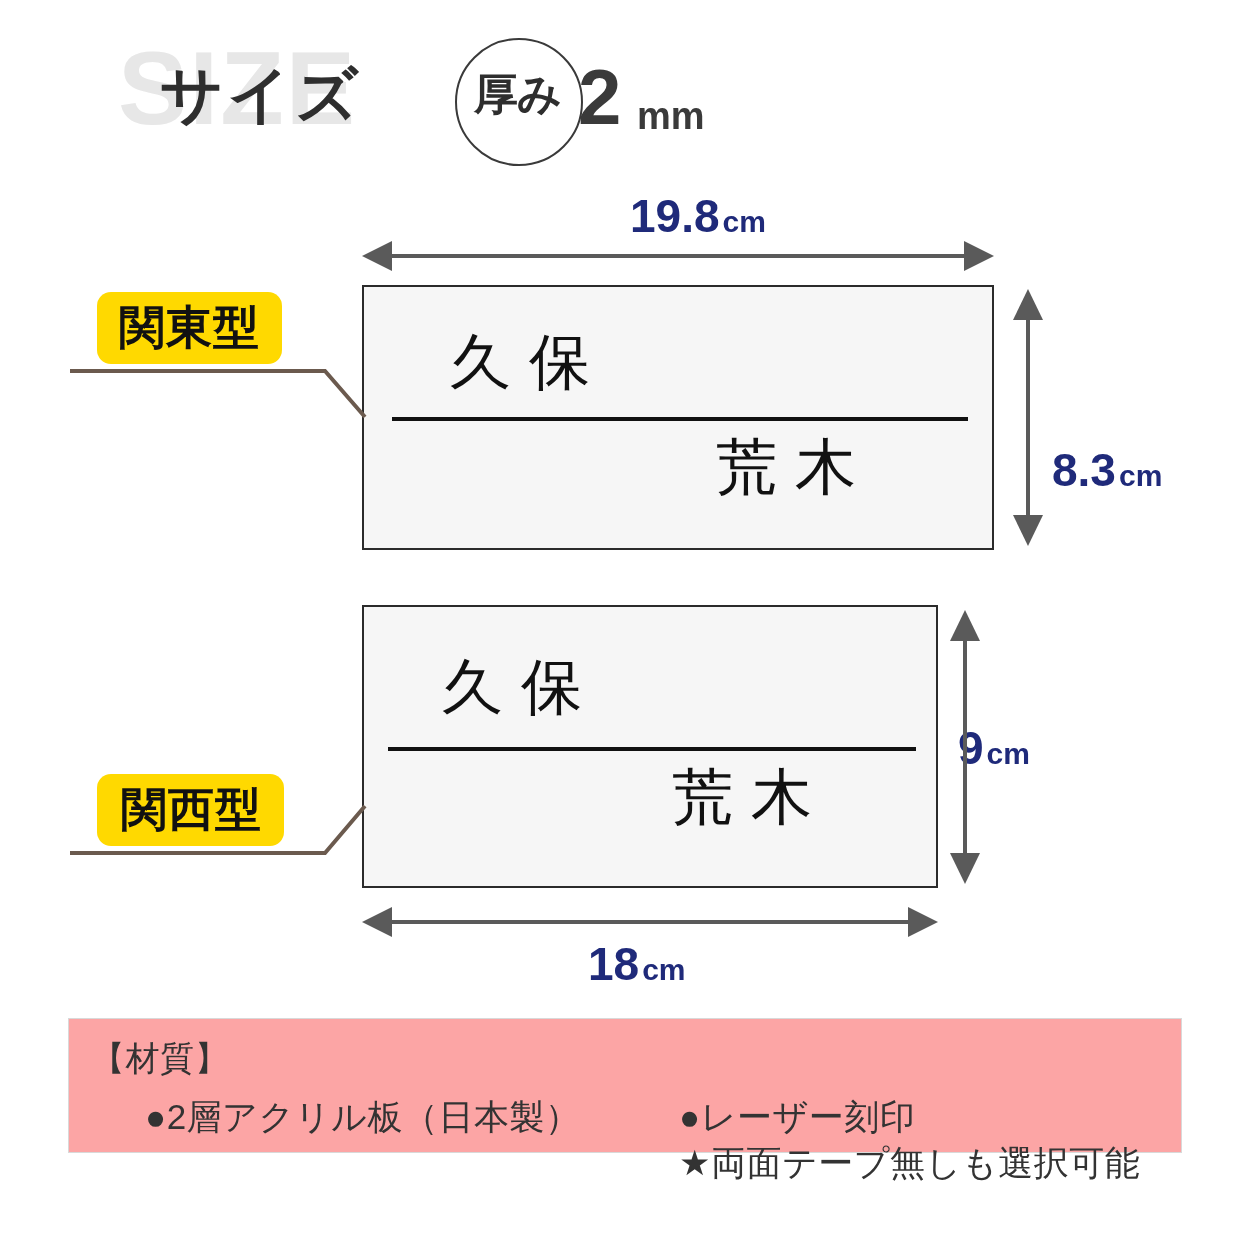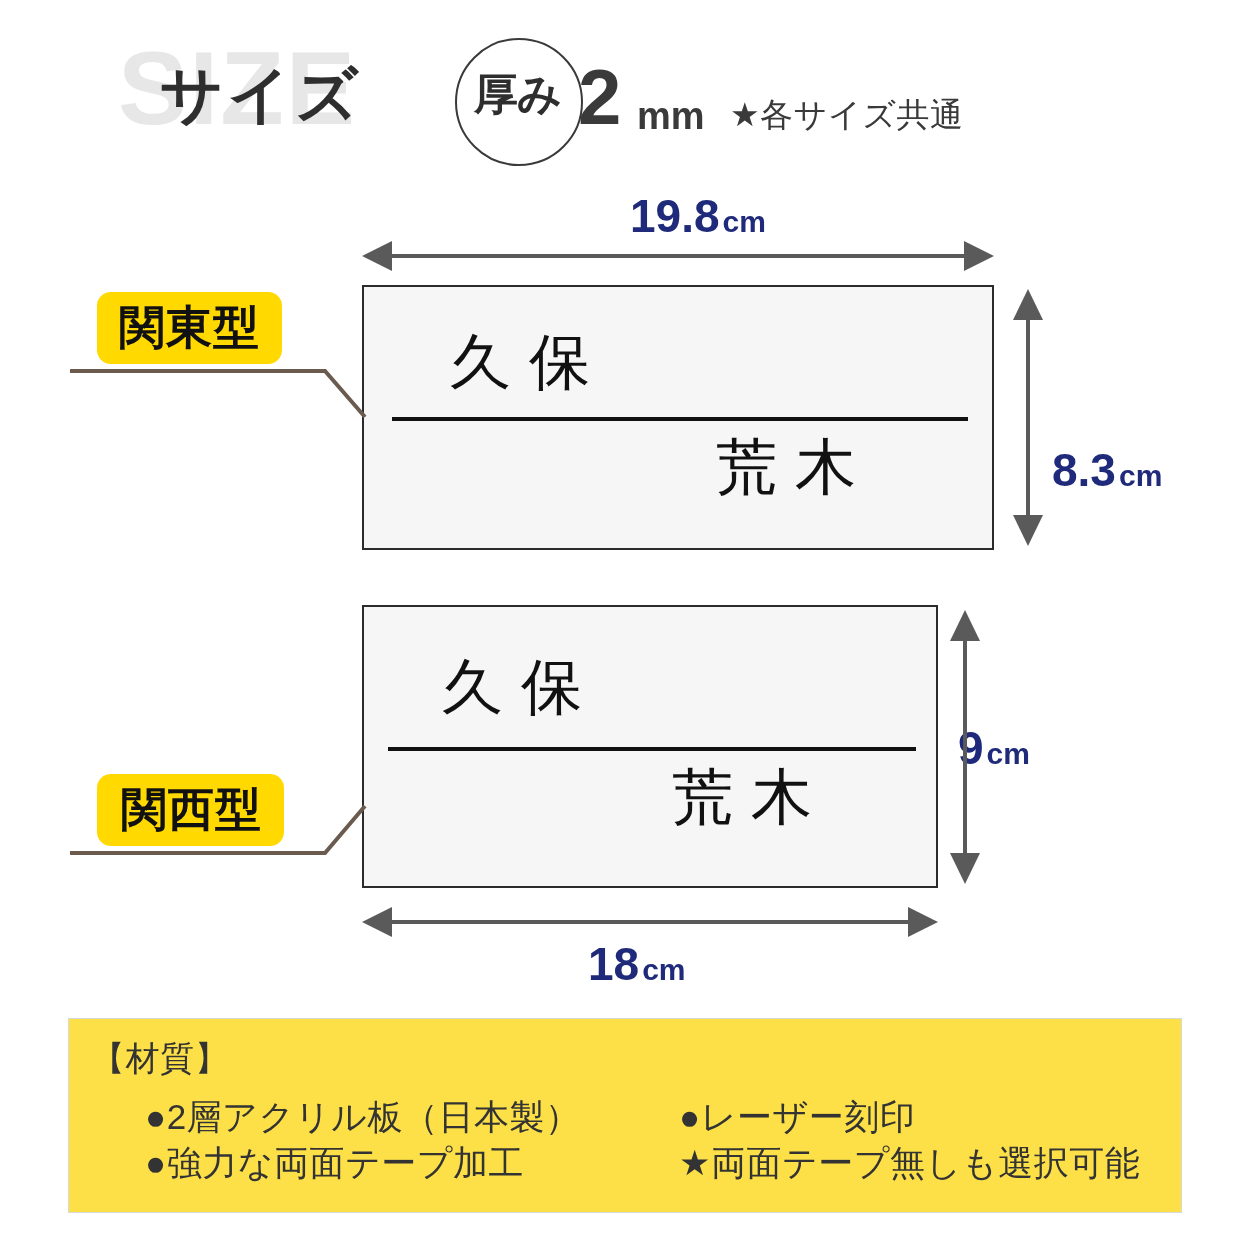--- a/index.html
+++ b/index.html
@@ -158,24 +158,24 @@
 
   #dim-width-top   { left: 630px; top: 193px; }
   #dim-height-right{ left: 1052px; top: 404px; margin-top: 43px; }
   #dim-height-2    { left: 958px; top: 725px; }
   #dim-width-bottom{ left: 588px; top: 941px; }
 
   
   #material-box {
     position: absolute;
     left: 68px; top: 1018px;
-    width: 1114px; height: 195px;
+    width: 1114px; height: 135px;
     border: 1.5px solid #d9d9d9;
     box-sizing: border-box;
-    background: #fde047;
+    background: #fca5a5;
   }
   #material-title {
     position: absolute;
     left: 22px; top: 22px;
     font-size: 34px;
     font-weight: 400;
     color: #333333;
     line-height: 1;
     letter-spacing: 0.5px;
   }
@@ -195,21 +195,20 @@
 <body>
 
 <div id="header">
   <div id="size-ghost">SIZE</div>
   <div id="size-jp">サイズ</div>
 
   <div id="thickness-badge"></div>
   <div id="thickness-label">厚み</div>
   <div id="thickness-value">2</div>
   <div id="thickness-unit">mm</div>
-  <div id="thickness-note">★各サイズ共通</div>
 </div>
 
 <div id="badge-kanto" class="type-badge">関東型</div>
 
 <div id="plate-kanto" class="plate">
   <div class="family name-top">久保</div>
   <div class="divider"></div>
   <div class="family name-bottom">荒木</div>
 </div>
 
@@ -266,20 +265,19 @@
   <polyline points="70,371 325,371 365,417" fill="none" stroke="#6b5a4e" stroke-width="4"></polyline>
 
   <polyline points="70,853 325,853 365,806" fill="none" stroke="#6b5a4e" stroke-width="4"></polyline>
 </svg>
 
 <div id="material-box">
   <div id="material-title">【材質】</div>
 
   <div id="mat-col-left" class="mat-col">
     <div class="mat-item">●2層アクリル板（日本製）</div>
-    <div class="mat-item">●強力な両面テープ加工</div>
   </div>
 
   <div id="mat-col-right" class="mat-col">
     <div class="mat-item">●レーザー刻印</div>
     <div class="mat-item">★両面テープ無しも選択可能</div>
   </div>
 </div>
 
 </body></html>

